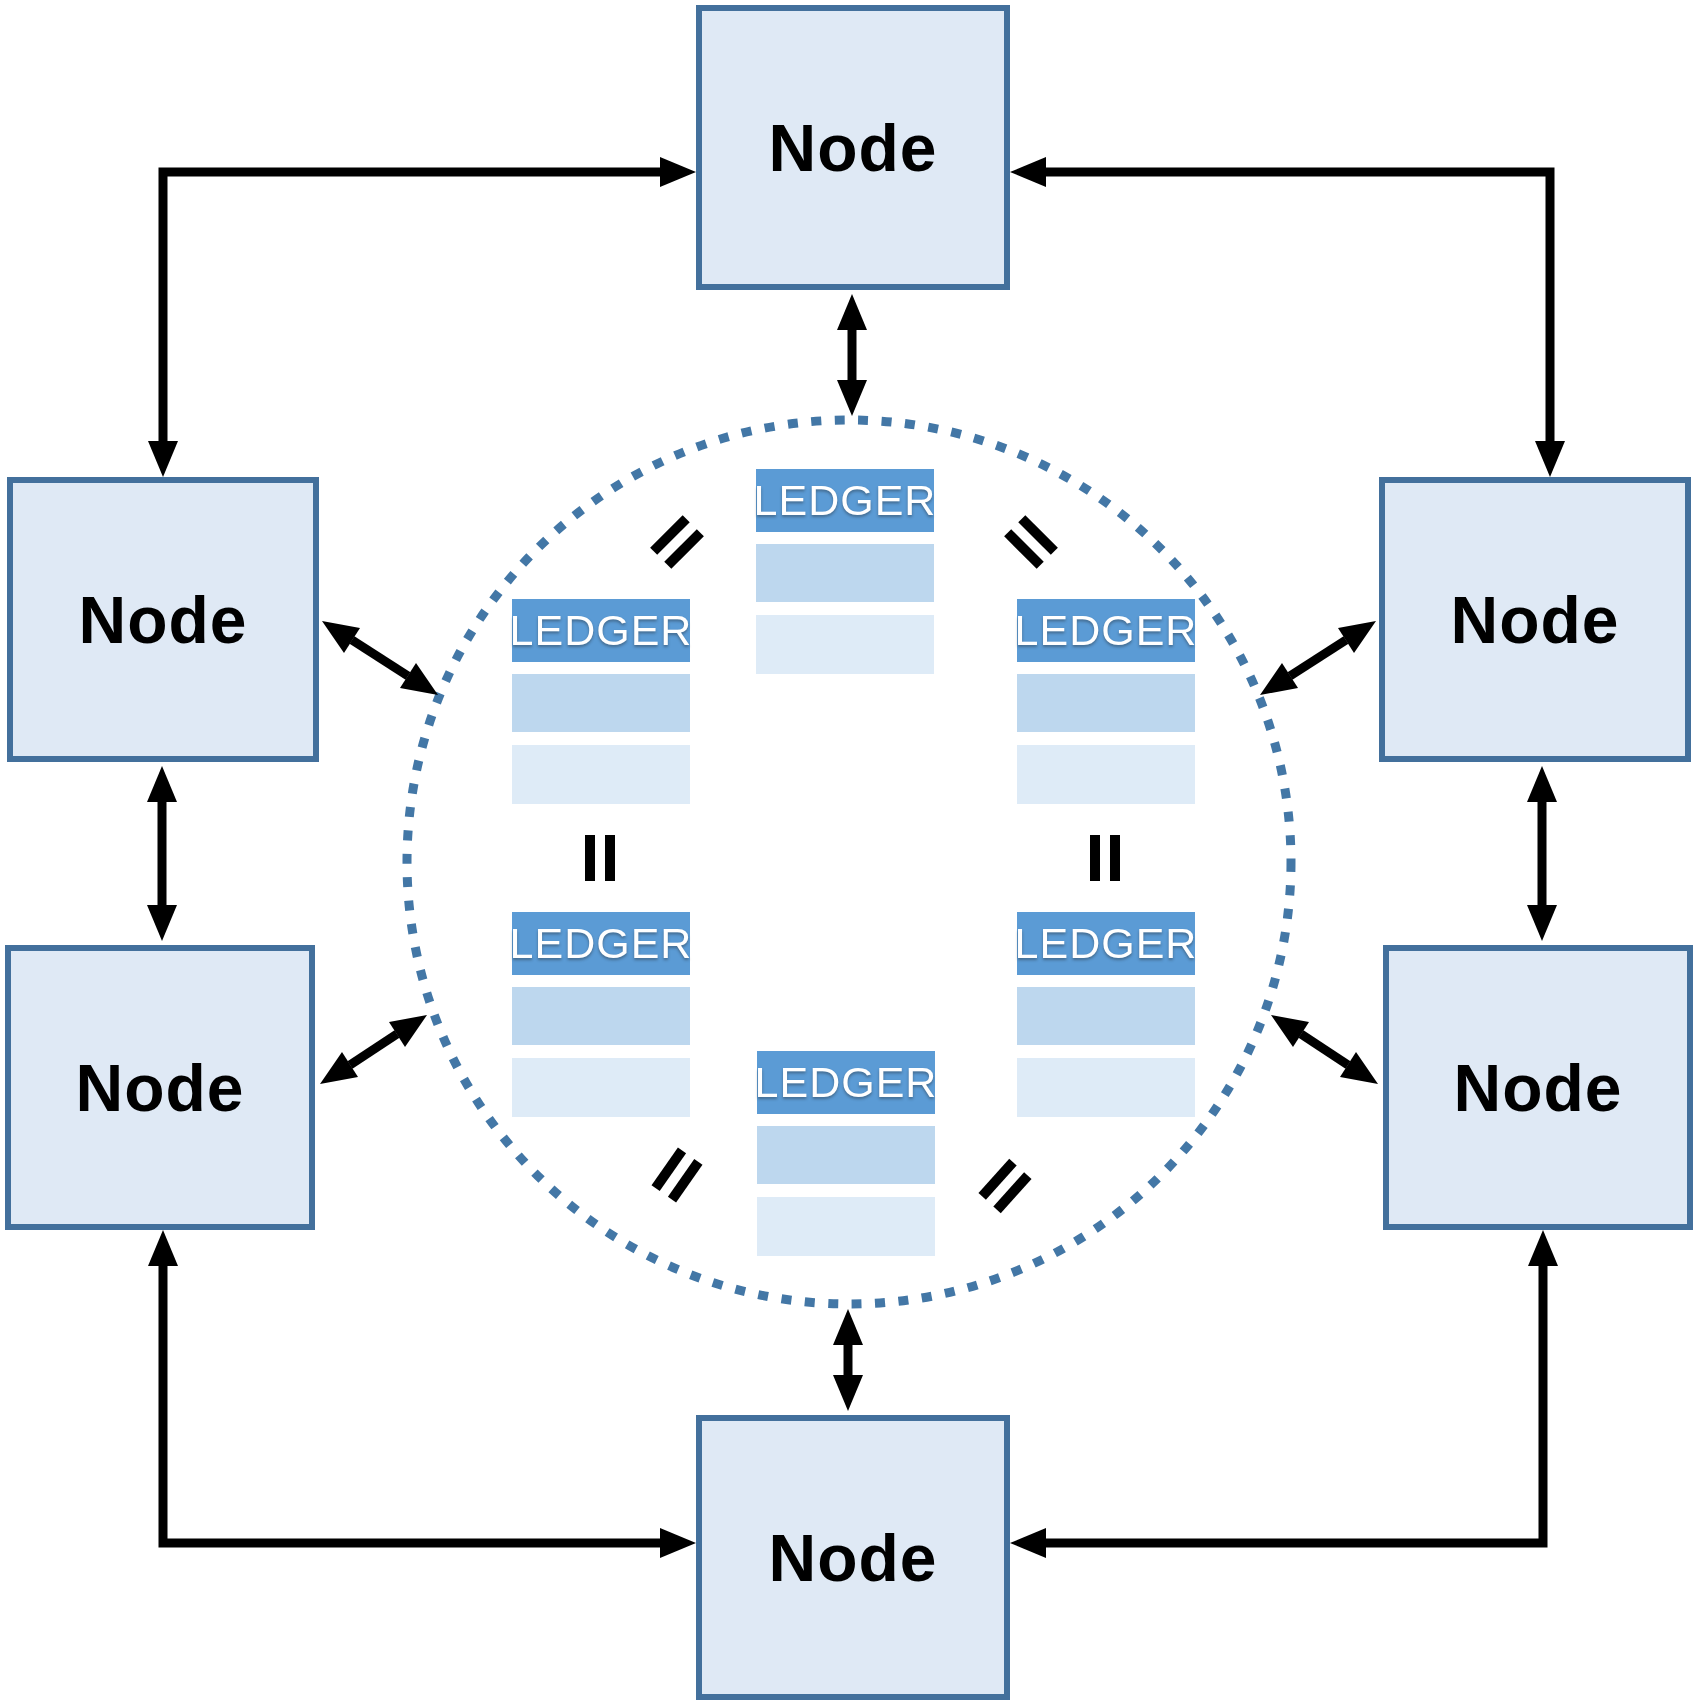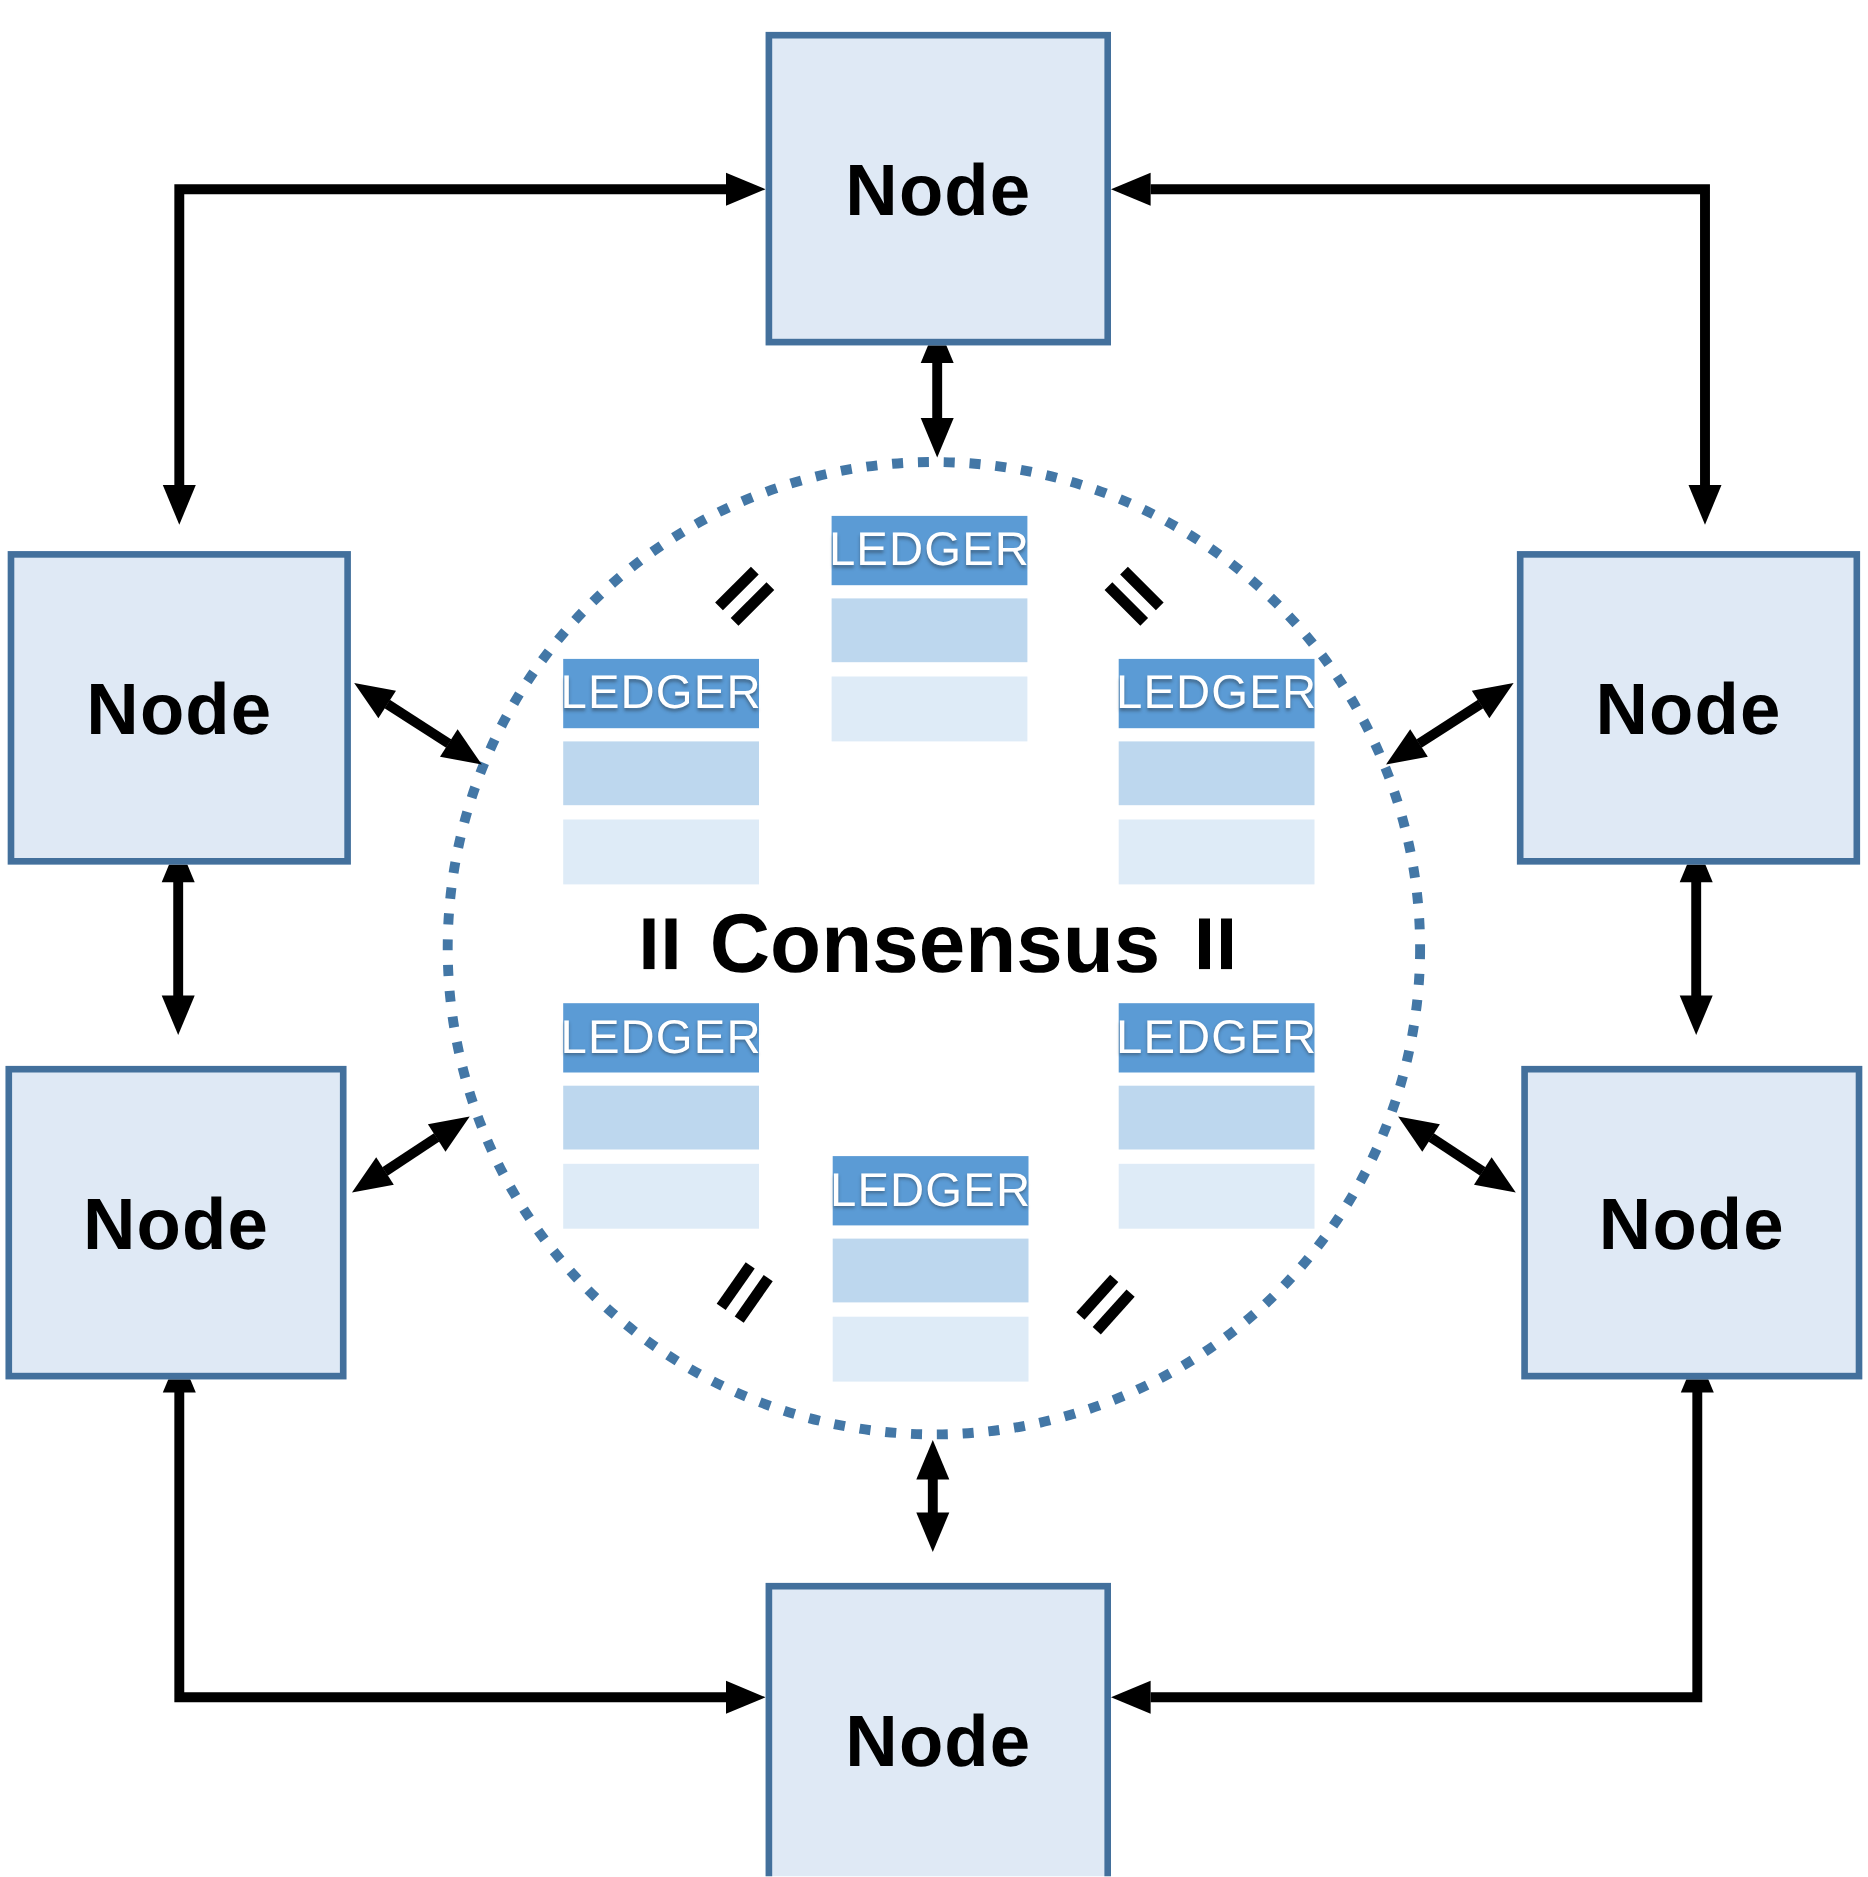--- a/index.html
+++ b/index.html
@@ -10,21 +10,21 @@
     font-family:"Liberation Sans", sans-serif;
     overflow:hidden;
   }
   .layer{position:absolute;left:0;top:0;}
   
   .node{
     position:absolute;
     box-sizing:border-box;
     background:var(--node_fill,#DFE9F5);
     border:6px solid var(--node_border,#43709C);
-    display:flex;align-items:center;justify-content:center;margin-top:24px;
+    display:flex;align-items:center;justify-content:center;
   }
   .node .label{
     font-weight:bold;font-size:66px;color:var(--node_text,#000);
     letter-spacing:1px;
   }
   .node.n-top        {left:696px;top:5px;   width:314px;height:285px;}
   .node.n-upper-left {left:7px;  top:477px; width:312px;height:285px;}
   .node.n-lower-left {left:5px;  top:945px; width:310px;height:285px;}
   .node.n-upper-right{left:1379px;top:477px;width:312px;height:285px;}
   .node.n-lower-right{left:1383px;top:945px;width:310px;height:285px;}
@@ -194,21 +194,20 @@
     <div class="hd">LEDGER</div>
     <div class="r1"></div>
     <div class="r2"></div>
   </div>
   <div class="ledger l-south">
     <div class="hd">LEDGER</div>
     <div class="r1"></div>
     <div class="r2"></div>
   </div>
 
-  <div class="consensus">Consensus</div>
 
   <div class="approx a-nw">
     <div class="bar b1"></div>
     <div class="bar b2"></div>
   </div>
   <div class="approx a-ne">
     <div class="bar b1"></div>
     <div class="bar b2"></div>
   </div>
   <div class="approx a-w">

